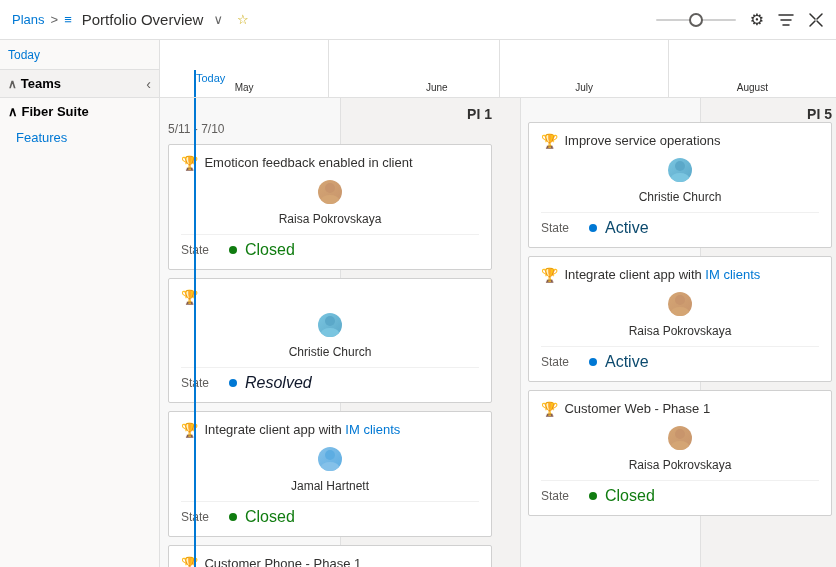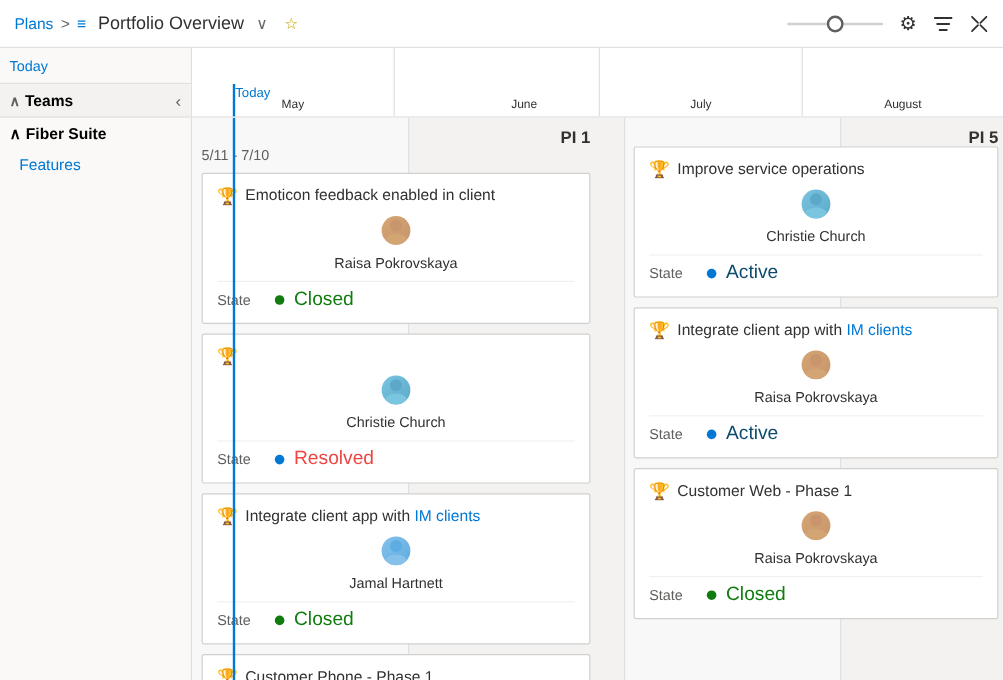--- a/index.html
+++ b/index.html
@@ -235,21 +235,21 @@
       width: 8px;
       height: 8px;
       border-radius: 50%;
       display: inline-block;
     }
     .dot-closed { background: #107c10; }
     .dot-resolved { background: #0078d4; }
     .dot-active { background: #0078d4; }
     .state-value { font-size: 16px; }
     .state-closed { color: #107c10; }
-    .state-resolved { color: #ef4444; }
+    .state-resolved { color: #0f172a; font-style: italic; }
     .state-active { color: #0c4a6e; }
 
     .today-line {
       position: absolute;
       top: 0;
       bottom: 0;
       width: 2px;
       background: #0078d4;
       z-index: 5;
     }

